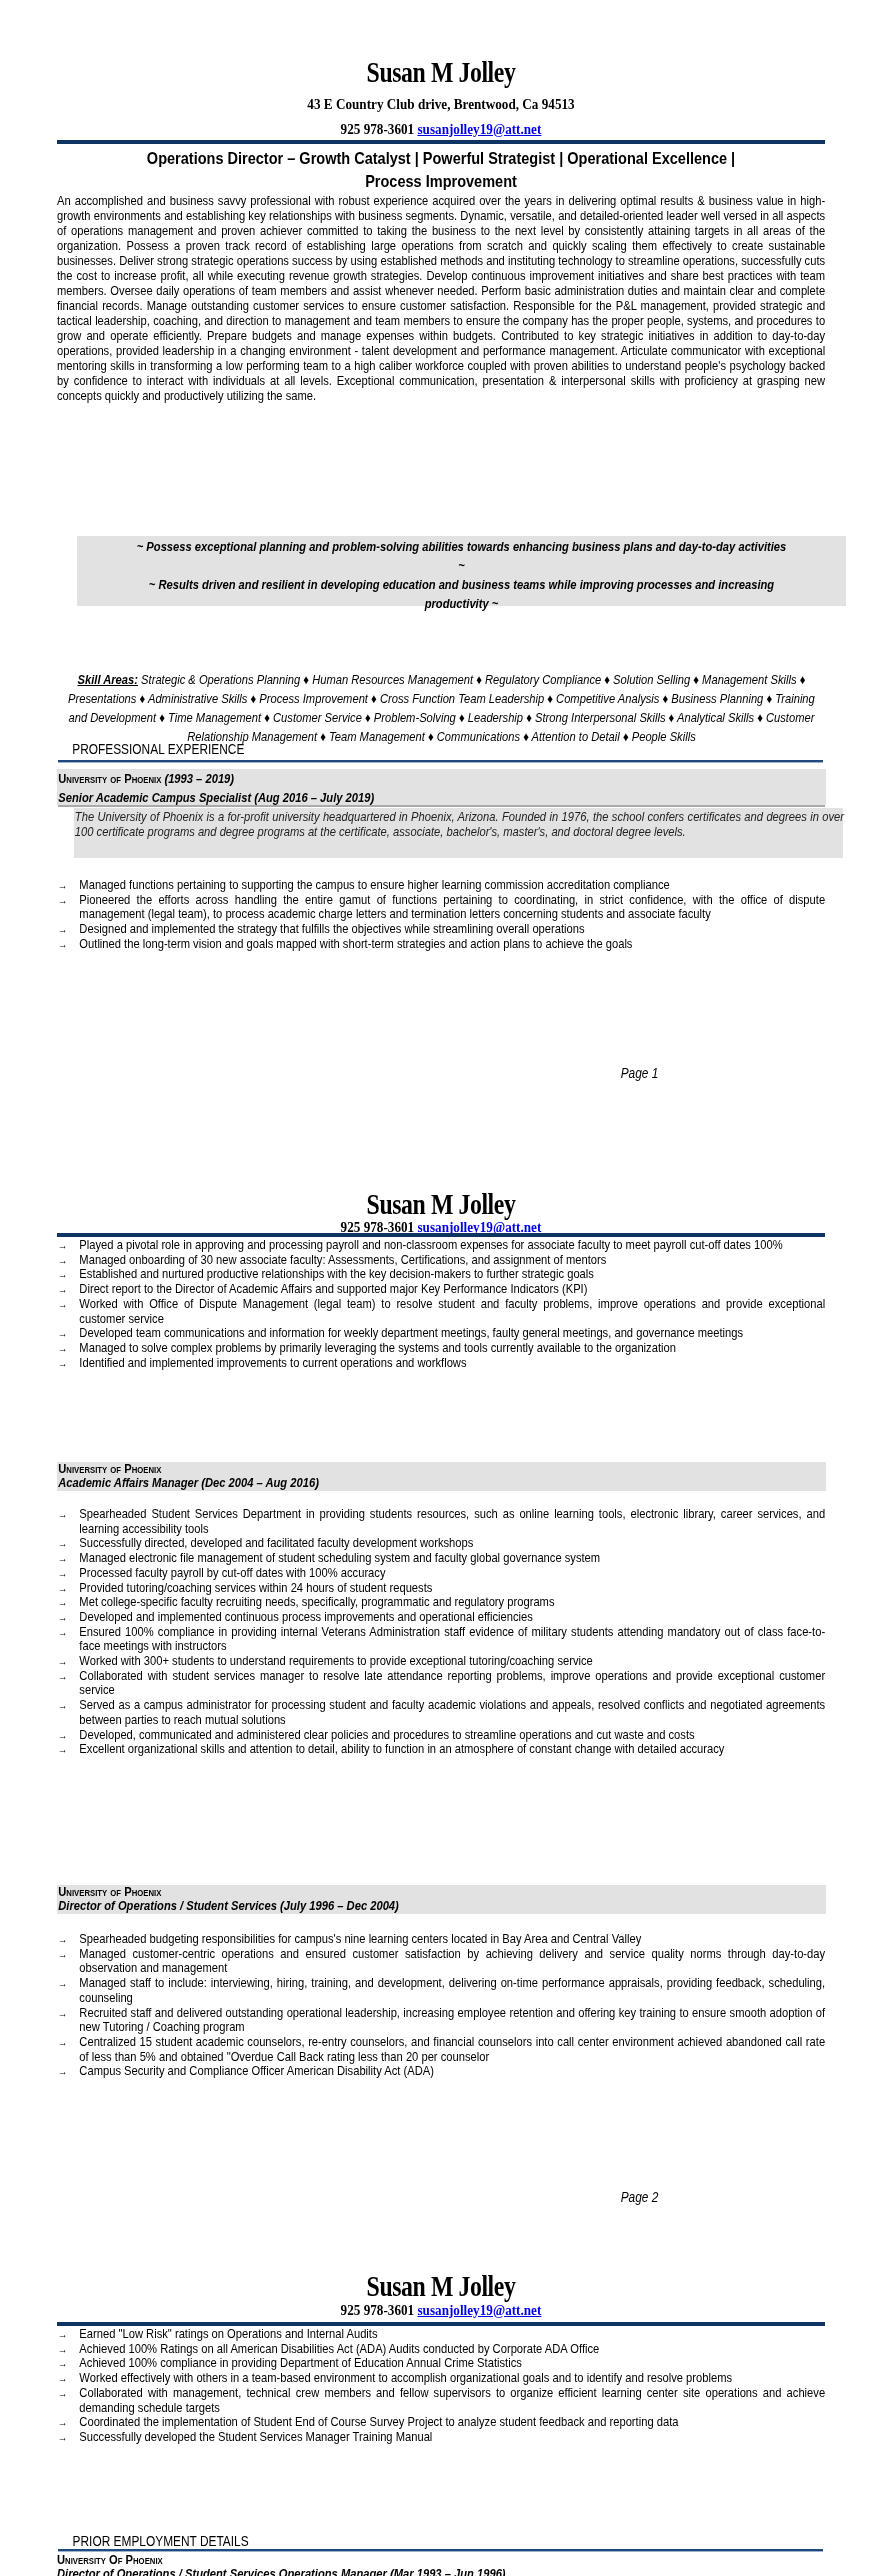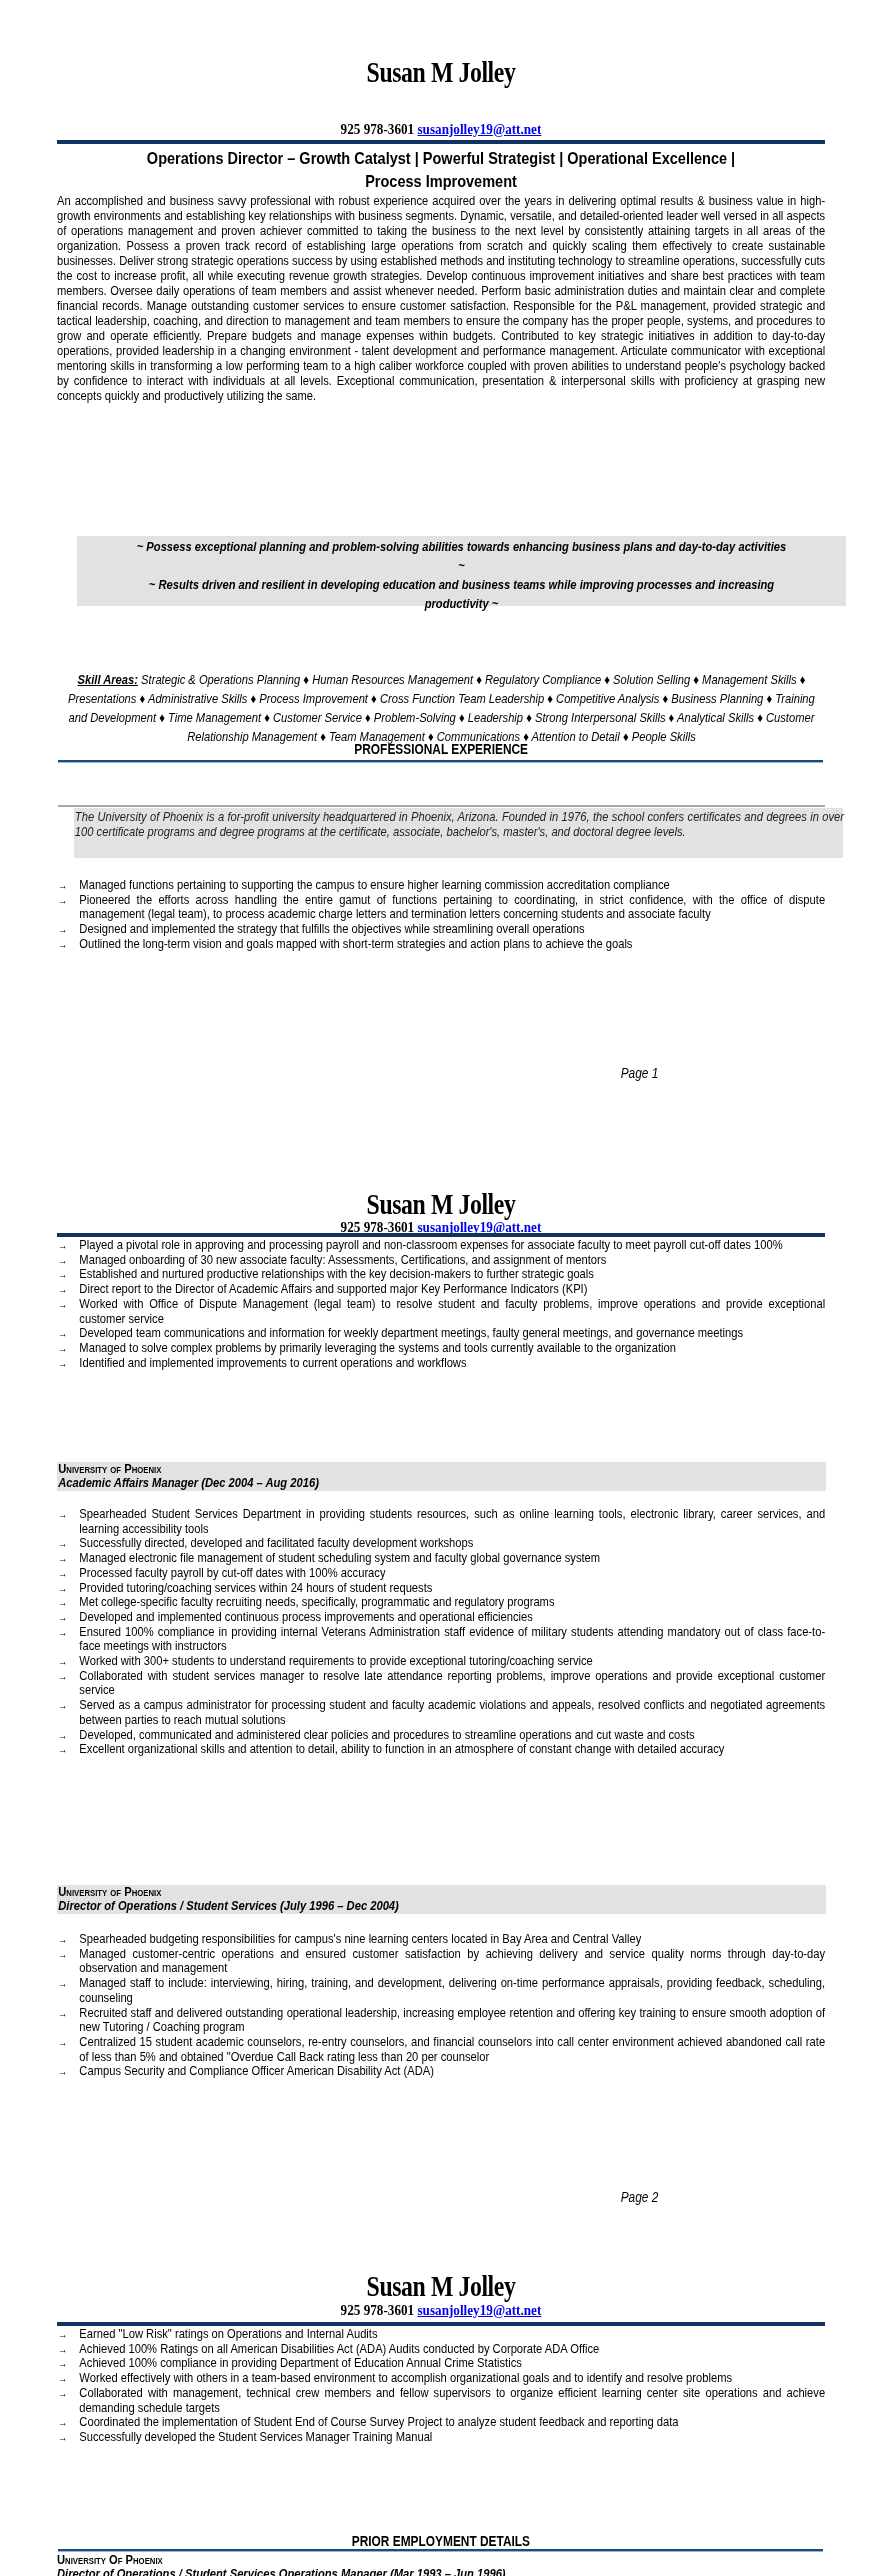--- a/index.html
+++ b/index.html
@@ -11,37 +11,40 @@
   .email { color:#0000ee; text-decoration:underline; }
   .rule { position:absolute; left:57px; width:768px; height:3.6px; background:#0f3461; }
   .thin-rule { position:absolute; left:58px; width:765px; height:2.1px; background:#1f4a7f; border-bottom:0.5px solid #9fb3cc; }
   .cond { transform:scaleX(0.86); transform-origin:left top; width:116.3%; }
   .headline { font-family:"Liberation Sans", sans-serif; font-weight:bold; font-size:16.5px; text-align:center; line-height:23px; transform:scaleX(0.88); transform-origin:center; }
   .summary { font-family:"Liberation Sans", sans-serif; font-size:13px; line-height:15px; text-align:justify; }
   .graybox { position:absolute; left:57px; width:769px; background:#e2e2e2; }
   .tagline { font-family:"Liberation Sans", sans-serif; font-weight:bold; font-style:italic; font-size:13px; line-height:19px; text-align:center; }
   .skills { font-family:"Liberation Sans", sans-serif; font-style:italic; font-size:13px; line-height:19px; text-align:center; }
   .skills .label { font-weight:bold; text-decoration:underline; font-style:italic; }
-  .sec-title { position:absolute; left:57px; width:768px; font-family:"Liberation Sans", sans-serif; font-weight:bold; font-size:14px; text-align:center; }
+  .sec-title { position:absolute; left:57px; width:768px; font-family:"Liberation Sans", sans-serif; font-weight:normal; font-size:14px; }
   .employer { font-family:"Liberation Sans", sans-serif; font-weight:bold; font-size:13px; font-variant:small-caps; line-height:18.5px; }
   .role { font-family:"Liberation Sans", sans-serif; font-weight:bold; font-style:italic; font-size:13px; line-height:18.5px; }
   .desc { font-family:"Liberation Sans", sans-serif; font-style:italic; font-size:13px; line-height:14.7px; text-align:justify; color:#222; }
   ul.bullets { list-style:none; margin:0; padding:0; }
   ul.bullets li { position:relative; padding-left:26px; font-family:"Liberation Sans", sans-serif; font-size:13px; line-height:14.7px; text-align:justify; margin-bottom:0; }
   ul.bullets li .arrow { position:absolute; left:1px; top:0; font-size:11.3px; }
   .pagenum { position:absolute; right:53px; font-family:"Liberation Sans", sans-serif; font-style:italic; font-size:14px; transform:scaleX(0.85); transform-origin:right; }
   .cx { display:inline-block; }
 </style>
 </head>
 <body>
 
 <div class="page" style="top:0;height:1133px;">
   <div class="inner" style="top:58px;">
     <div class="name">Susan M Jolley</div>
   </div>
+  <div class="inner" style="top:96px;">
+    <div class="contact">43 E Country Club drive, Brentwood, Ca 94513</div>
+  </div>
   <div class="inner" style="top:121px;">
     <div class="contact">
       <span>925 978-3601</span>
       <a class="email">susanjolley19@att.net</a>
     </div>
   </div>
   <div class="rule" style="top:140px;"></div>
 
   <div class="inner" style="top:147px;">
     <div class="headline">Operations Director – Growth Catalyst | Powerful Strategist | Operational Excellence |</div>
@@ -63,20 +66,26 @@
     <div class="skills" style="transform:scaleX(0.86);transform-origin:center;width:116%;margin-left:-8%;">
       <span class="label">Skill Areas:</span><span> Strategic &amp; Operations Planning ♦ Human Resources Management ♦ Regulatory Compliance ♦ Solution Selling ♦ Management Skills ♦ Presentations ♦ Administrative Skills ♦ Process Improvement ♦ Cross Function Team Leadership ♦ Competitive Analysis ♦ Business Planning ♦ Training and Development ♦ Time Management ♦ Customer Service ♦ Problem-Solving ♦ Leadership ♦ Strong Interpersonal Skills ♦ Analytical Skills ♦ Customer Relationship Management ♦ Team Management ♦ Communications ♦ Attention to Detail ♦ People Skills</span>
     </div>
   </div>
 
   <div class="sec-title" style="top:741px;">
     <span class="cx" style="transform:scaleX(0.85);">PROFESSIONAL EXPERIENCE</span>
   </div>
   <div class="thin-rule" style="top:760px;"></div>
 
+  <div class="graybox" style="top:769px;height:36px;">
+    <div class="cond" style="padding:1px 1.5px;">
+      <div class="employer"><span>University of Phoenix</span><span style="font-variant:normal;font-style:italic;"> (1993 – 2019)</span></div>
+      <div class="role">Senior Academic Campus Specialist (Aug 2016 – July 2019)</div>
+    </div>
+  </div>
   <div style="position:absolute;left:58px;top:805px;width:767px;height:2.1px;background:#aaaaaa;"></div>
   <div class="graybox" style="top:808px;height:50px;margin-left:17px;">
     <div class="desc cond" style="padding:2.1px 1px;">The University of Phoenix is a for-profit university headquartered in Phoenix, Arizona. Founded in 1976, the school confers certificates and degrees in over 100 certificate programs and degree programs at the certificate, associate, bachelor's, master's, and doctoral degree levels.</div>
   </div>
 
   <div class="inner" style="top:878px;">
     <ul class="bullets cond" id="b-j1p1">
         <li><span class="arrow">→</span><span>Managed functions pertaining to supporting the campus to ensure higher learning commission accreditation compliance</span></li>
         <li><span class="arrow">→</span><span>Pioneered the efforts across handling the entire gamut of functions pertaining to coordinating, in strict confidence, with the office of dispute management (legal team), to process academic charge letters and termination letters concerning students and associate faculty</span></li>
         <li><span class="arrow">→</span><span>Designed and implemented the strategy that fulfills the objectives while streamlining overall operations</span></li>

